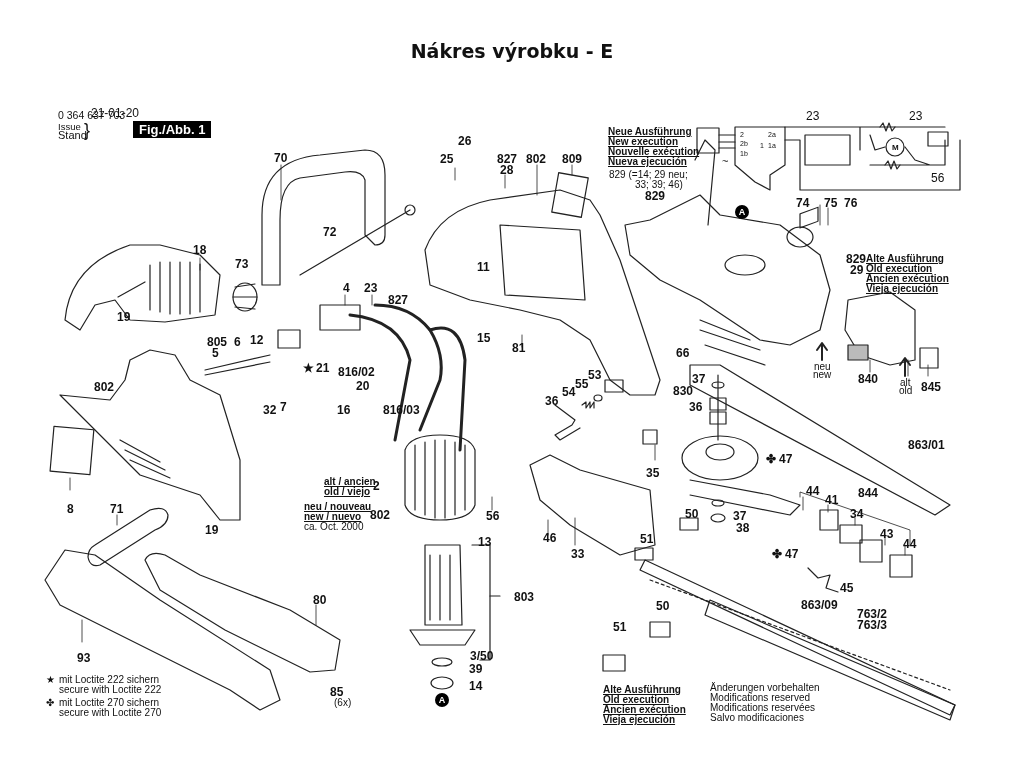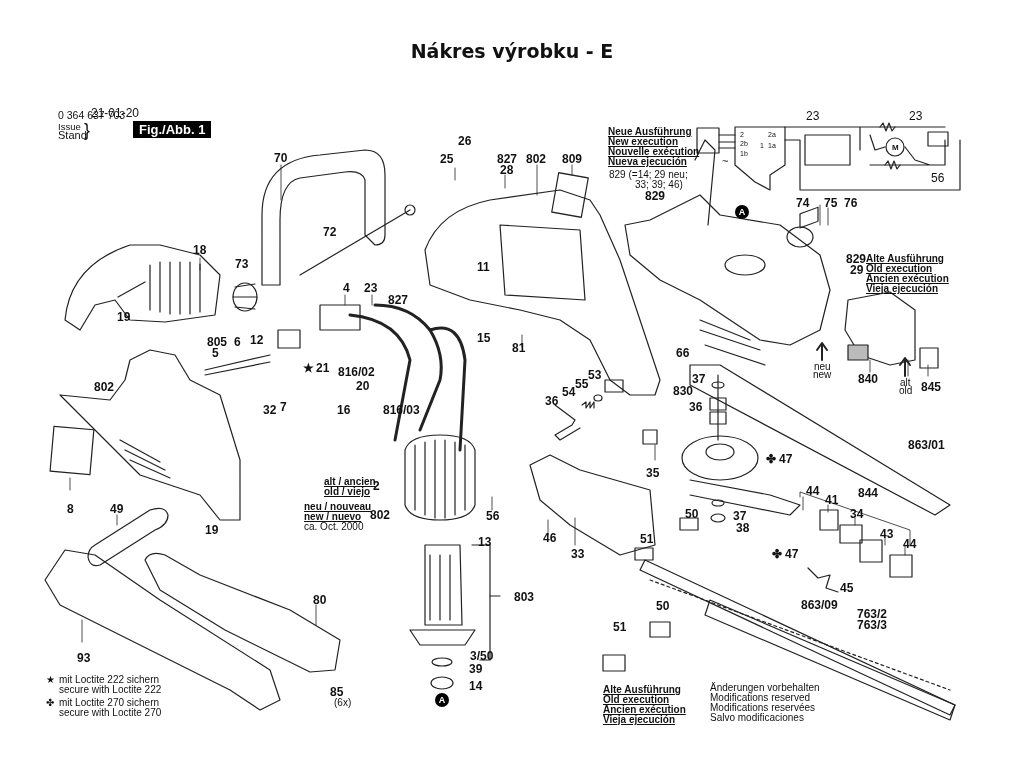--- a/index.html
+++ b/index.html
@@ -259,21 +259,21 @@
 <div class="lbl" style="left:303px;top:362px">★</div>
 <div class="lbl" style="left:316px;top:362px">21</div>
 <div class="lbl" style="left:338px;top:366px">816/02</div>
 <div class="lbl" style="left:356px;top:380px">20</div>
 <div class="lbl" style="left:337px;top:404px">16</div>
 <div class="lbl" style="left:383px;top:404px">816/03</div>
 <div class="lbl" style="left:263px;top:404px">32</div>
 <div class="lbl" style="left:280px;top:401px">7</div>
 <div class="lbl" style="left:94px;top:381px">802</div>
 <div class="lbl" style="left:67px;top:503px">8</div>
-<div class="lbl" style="left:110px;top:503px">49</div>
+<div class="lbl" style="left:110px;top:503px">71</div>
 <div class="lbl" style="left:205px;top:524px">19</div>
 <div class="lbl" style="left:77px;top:652px">93</div>
 <div class="lbl" style="left:313px;top:594px">80</div>
 <div class="lbl" style="left:330px;top:686px">85</div>
 <div class="note" style="left:334px;top:697px">(6x)</div>
 <div class="lbl" style="left:373px;top:480px">2</div>
 <div class="lbl" style="left:370px;top:509px">802</div>
 <div class="lbl" style="left:486px;top:510px">56</div>
 <div class="lbl" style="left:478px;top:536px">13</div>
 <div class="lbl" style="left:514px;top:591px">803</div>

